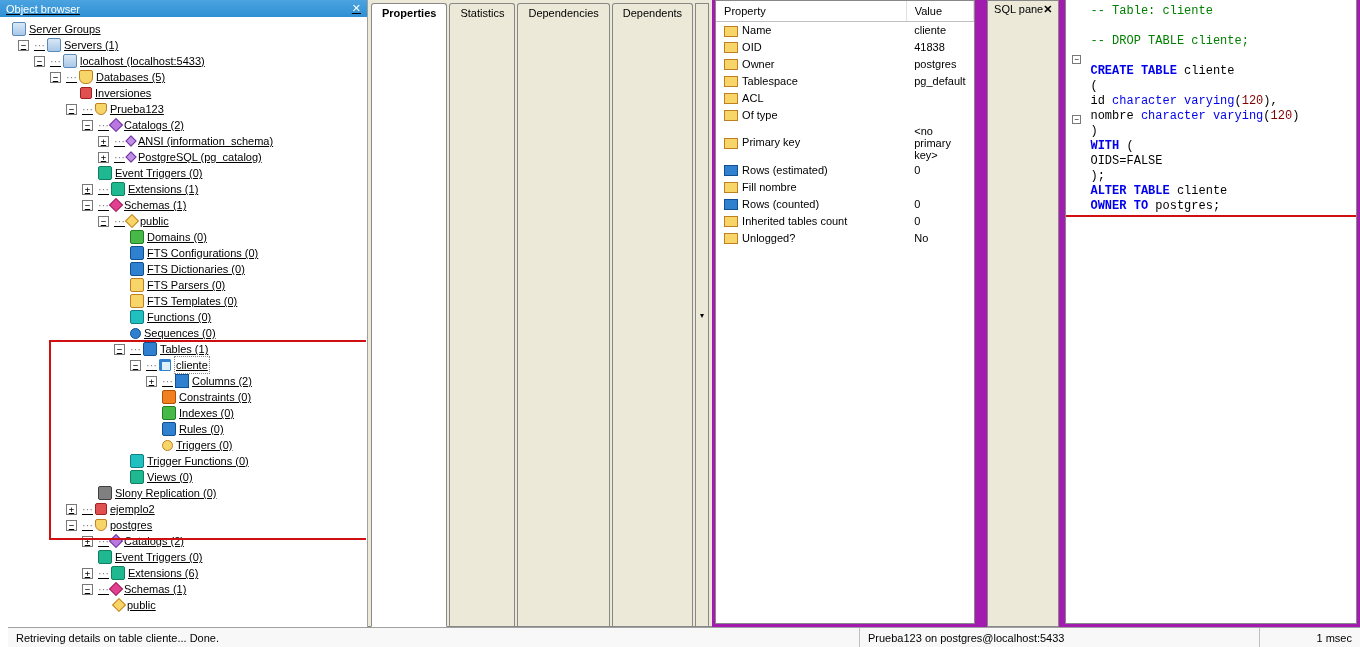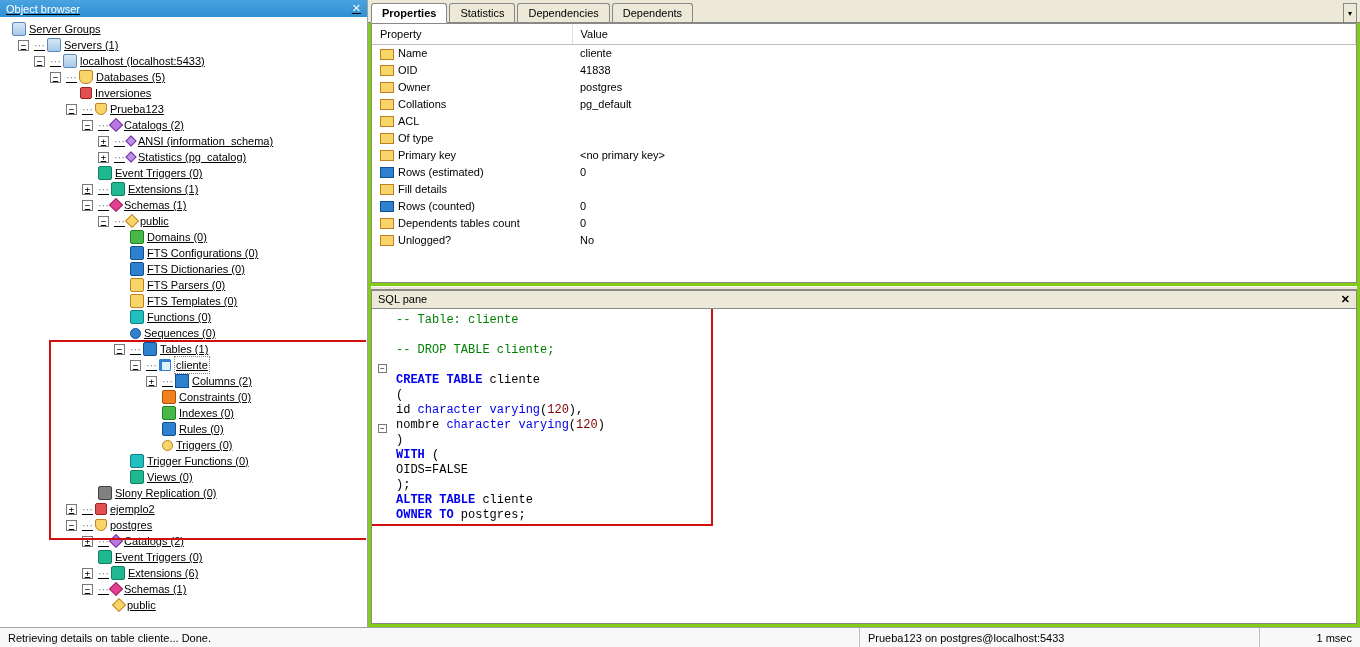--- a/index.html
+++ b/index.html
@@ -109,22 +109,22 @@
 .i-trig { background:#f8d568; border:1px solid #c08020; border-radius:50%; width:11px;height:11px;}
 .i-view { background:#20b890; border:1px solid #108060; border-radius:2px;}
 .i-slony { background:#808080; border:1px solid #404040; border-radius:2px;}
 .node-label { cursor: default; }
 .node-label.sel { background:#fff; border:1px dotted #888; padding:0 1px;}
 
 
 .right-panel {
   flex: 1;
   display: flex;
-  flex-direction: column;
-  background: #84cc16;
+  flex-direction: row;
+  background: #a21caf;
   min-width: 0;
 }
 .tabs {
   display: flex;
   background: #ece9d8;
   padding: 3px 3px 0 3px;
   border-bottom: 1px solid #888;
 }
 .tabs-spacer { flex:1; }
 .tab-arrow {
@@ -233,20 +233,21 @@
   cursor: ns-resize;
   margin:0 3px;
 }
 .status-bar {
   height: 20px;
   border-top: 1px solid #a0a0a0;
   display: flex;
   align-items: center;
   font-size: 11px;
   background: #f8f8f8;
+  margin-left: 8px;
 }
 .status-cell {
   padding: 0 8px;
   border-right: 1px solid #c0c0c0;
   height: 100%;
   display: flex;
   align-items: center;
 }
 .status-cell.left { flex: 1; }
 .status-cell.mid { width: 400px;}
@@ -305,21 +306,21 @@
         <div class="node" style="padding-left:86px">
           <span class="toggle">+</span>
             <span class="dots">⋯</span>
           <span class="icon i-cat-item"></span>
           <span class="node-label">ANSI (information_schema)</span>
         </div>
         <div class="node" style="padding-left:86px">
           <span class="toggle">+</span>
             <span class="dots">⋯</span>
           <span class="icon i-cat-item"></span>
-          <span class="node-label">Statistics (pg_catalog)</span>
+          <span class="node-label">PostgreSQL (pg_catalog)</span>
         </div>
         <div class="node" style="padding-left:86px">
           <span class="icon i-trigger"></span>
           <span class="node-label">Event Triggers (0)</span>
         </div>
         <div class="node" style="padding-left:70px">
           <span class="toggle">+</span>
             <span class="dots">⋯</span>
           <span class="icon i-ext"></span>
           <span class="node-label">Extensions (1)</span>
@@ -478,49 +479,49 @@
             </tr>
             <tr>
               <td><span class="prop-icon"></span><span>OID</span></td>
               <td>41838</td>
             </tr>
             <tr>
               <td><span class="prop-icon"></span><span>Owner</span></td>
               <td>postgres</td>
             </tr>
             <tr>
-              <td><span class="prop-icon"></span><span>Collations</span></td>
+              <td><span class="prop-icon"></span><span>Tablespace</span></td>
               <td>pg_default</td>
             </tr>
             <tr>
               <td><span class="prop-icon"></span><span>ACL</span></td>
               <td></td>
             </tr>
             <tr>
               <td><span class="prop-icon"></span><span>Of type</span></td>
               <td></td>
             </tr>
             <tr>
               <td><span class="prop-icon"></span><span>Primary key</span></td>
               <td>&lt;no primary key&gt;</td>
             </tr>
             <tr>
               <td><span class="prop-icon blue"></span><span>Rows (estimated)</span></td>
               <td>0</td>
             </tr>
             <tr>
-              <td><span class="prop-icon"></span><span>Fill details</span></td>
+              <td><span class="prop-icon"></span><span>Fill nombre</span></td>
               <td></td>
             </tr>
             <tr>
               <td><span class="prop-icon blue"></span><span>Rows (counted)</span></td>
               <td>0</td>
             </tr>
             <tr>
-              <td><span class="prop-icon"></span><span>Dependents tables count</span></td>
+              <td><span class="prop-icon"></span><span>Inherited tables count</span></td>
               <td>0</td>
             </tr>
             <tr>
               <td><span class="prop-icon"></span><span>Unlogged?</span></td>
               <td>No</td>
             </tr>
           </tbody>
       </table>
     </div>
     <div class="splitter-h"></div>

